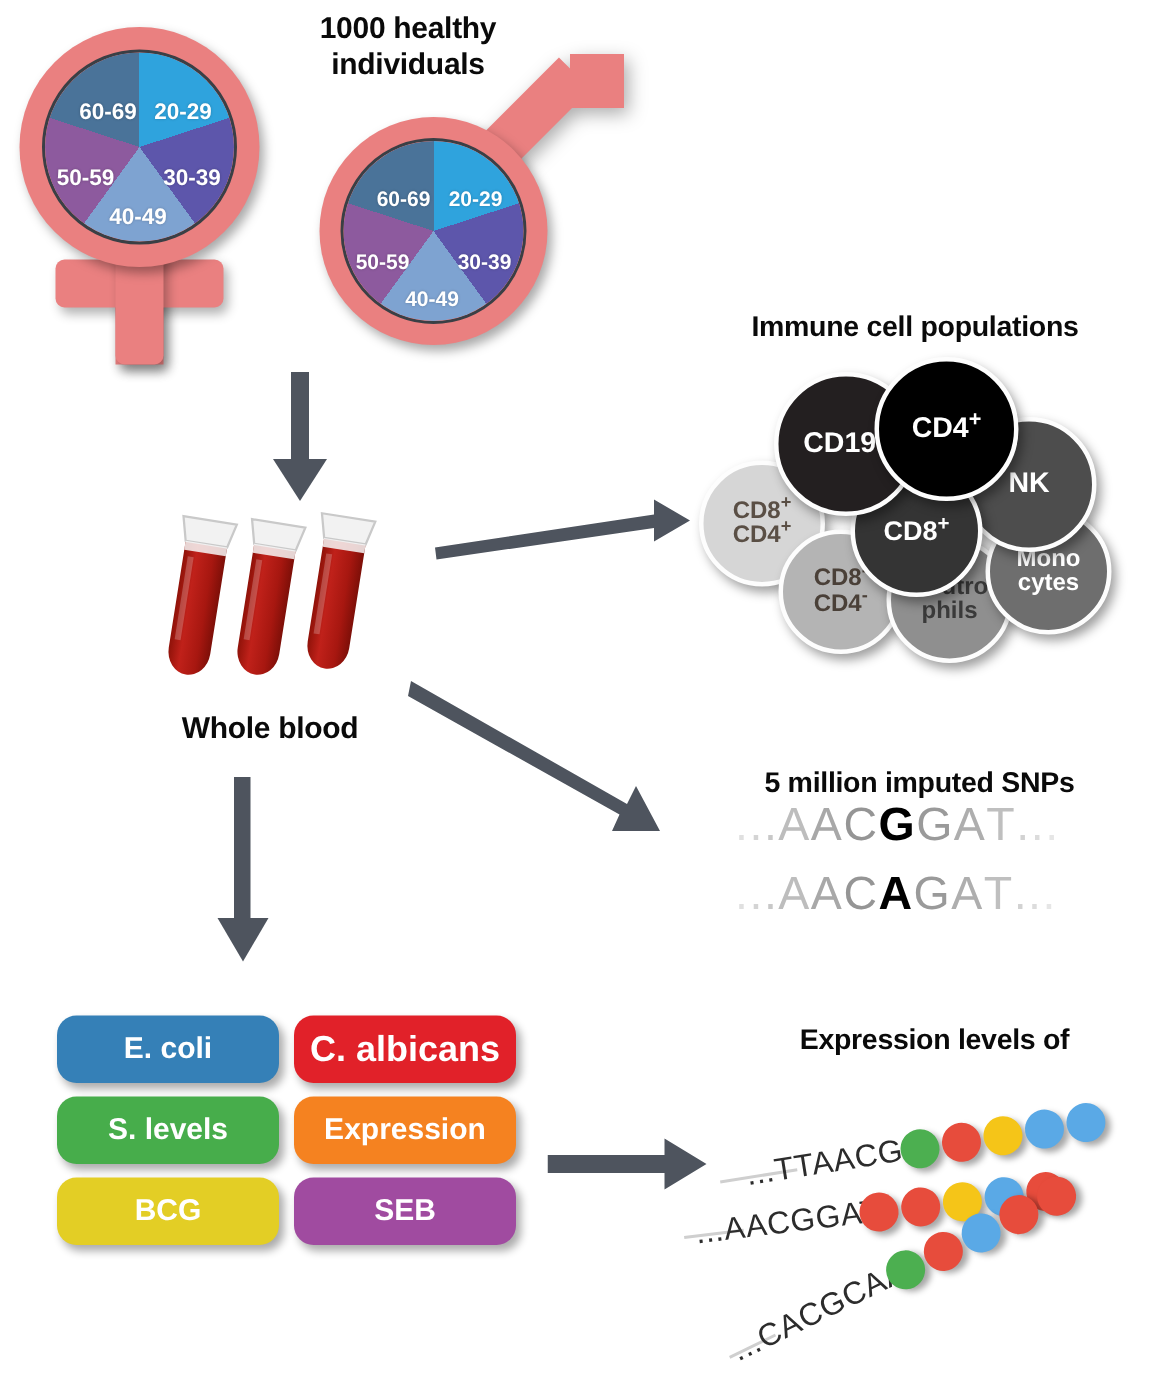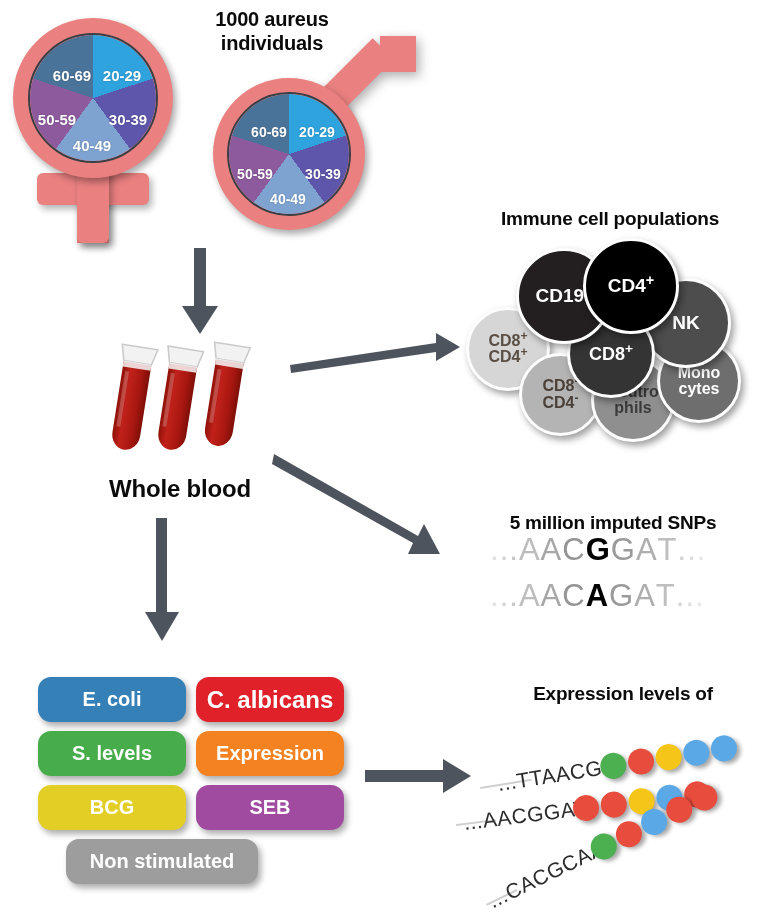--- a/index.html
+++ b/index.html
@@ -56,21 +56,21 @@
          letter-spacing:.5px;top:50%;transform:translateY(-50%);}
   .bead{position:absolute;border-radius:50%;top:50%;
         transform:translateY(-50%);box-shadow:3px 3px 4px rgba(0,0,0,.35);}
 </style>
 </head>
 <body>
 
 <div class="stage">
 
   <div class="hdr" style="left:172px;top:8px;width:200px;font-size:20px;">
-    <div>1000 aureus</div>
+    <div>1000 healthy</div>
     <div>individuals</div>
   </div>
 
   <div class="sym" style="left:8px;top:18px;width:190px;height:225px;">
 
     <div class="fstem" style="left:69px;top:120px;width:32px;height:105px;"></div>
     <div class="fbar" style="left:29px;top:155px;width:112px;height:32px;"></div>
     <div class="fstem" style="left:69px;top:120px;width:32px;height:105px;border-radius:0 0 6px 6px;"></div>
 
     <div class="ring" style="left:5px;top:0px;width:160px;height:160px;"></div>
@@ -139,21 +139,21 @@
       <rect x="59" y="36" width="4" height="54" fill="#ffffff" opacity=".22"></rect>
     </g>
     <g transform="rotate(9 114 60)">
       <path d="M102 18 L102 92 a14 16 0 0 0 28 0 L130 18 Z" fill="url(#bl)"></path>
       <path d="M98 6 L134 6 L130 22 L102 22 Z" fill="#f2f2f2" stroke="#c9c9c9" stroke-width="1.5"></path>
       <path d="M102 22 L130 22 L130 28 L102 28 Z" fill="#f7f7f7" opacity=".85"></path>
       <rect x="105" y="32" width="4" height="54" fill="#ffffff" opacity=".22"></rect>
     </g>
   </svg>
 
-  <div class="hdr" style="left:80px;top:475px;width:200px;font-size:24px;">Whole blood</div>
+  <div class="hdr" style="left:80px;top:475px;width:200px;font-size:20px;">Whole blood</div>
 
   <svg class="arrow" style="left:288px;top:325px;" width="175" height="50" viewBox="0 0 175 50">
     <path d="M2 40 L148 18 L148 8 L172 22 L148 36 L148 27 L3 48 Z" fill="#4e545e"></path>
   </svg>
 
   <svg class="arrow" style="left:272px;top:450px;" width="185" height="110" viewBox="0 0 185 110">
     <path d="M2 4 L146 86 L152 74 L168 104 L136 104 L141 93 L0 14 Z" fill="#4e545e"></path>
   </svg>
 
   <svg class="arrow" style="left:140px;top:518px;" width="44" height="125" viewBox="0 0 44 125">
@@ -209,21 +209,20 @@
     </div>
   </div>
 
   <div style="position:absolute;left:38px;top:677px;width:310px;height:220px;">
     <div class="stim" style="left:0px;top:0px;width:148px;height:45px;background:#3580b7;font-size:20px;position:absolute;">E. coli</div>
     <div class="stim" style="left:158px;top:0px;width:148px;height:45px;background:#e12129;font-size:24px;position:absolute;">C. albicans</div>
     <div class="stim" style="left:0px;top:54px;width:148px;height:45px;background:#47ad4b;font-size:20px;position:absolute;">S. levels</div>
     <div class="stim" style="left:158px;top:54px;width:148px;height:45px;background:#f58220;font-size:20px;position:absolute;">Expression</div>
     <div class="stim" style="left:0px;top:108px;width:148px;height:45px;background:#e3ce25;font-size:20px;position:absolute;">BCG</div>
     <div class="stim" style="left:158px;top:108px;width:148px;height:45px;background:#a04ba0;font-size:20px;position:absolute;">SEB</div>
-    <div class="stim" style="left:28px;top:162px;width:192px;height:45px;background:#9d9d9d;font-size:20px;position:absolute;">Non stimulated</div>
   </div>
 
   <svg class="arrow" style="left:365px;top:755px;" width="110" height="44" viewBox="0 0 110 44">
     <path d="M0 15 L78 15 L78 4 L106 21 L78 38 L78 27 L0 27 Z" fill="#4e545e"></path>
   </svg>
 
   <div class="hdr" style="left:478px;top:683px;width:290px;font-size:19px;">
     <div>Expression levels of</div>
   </div>
 

